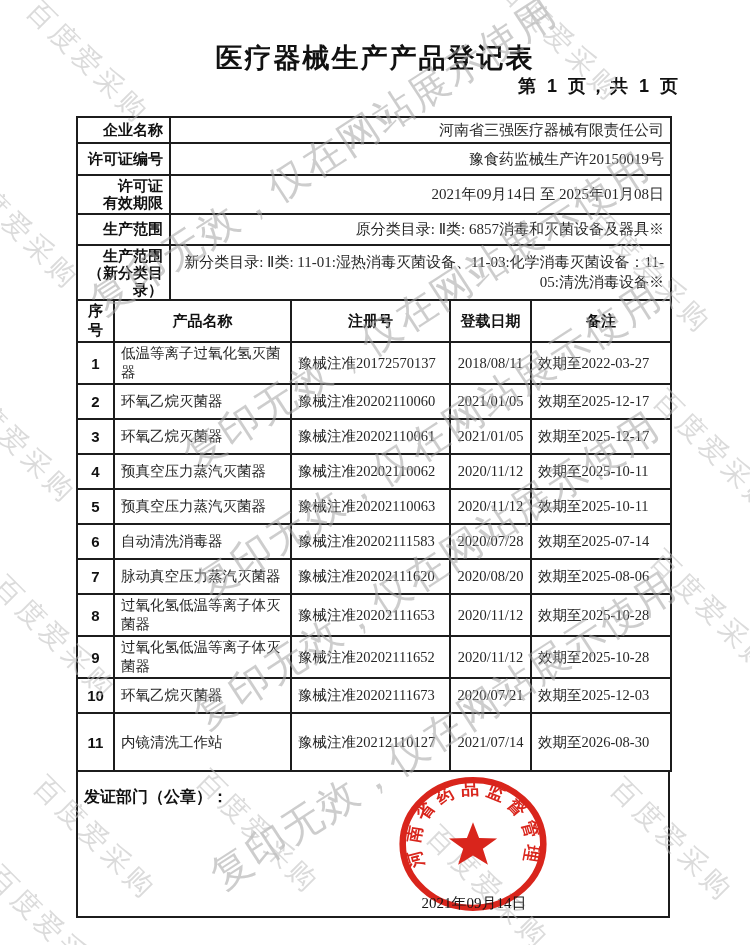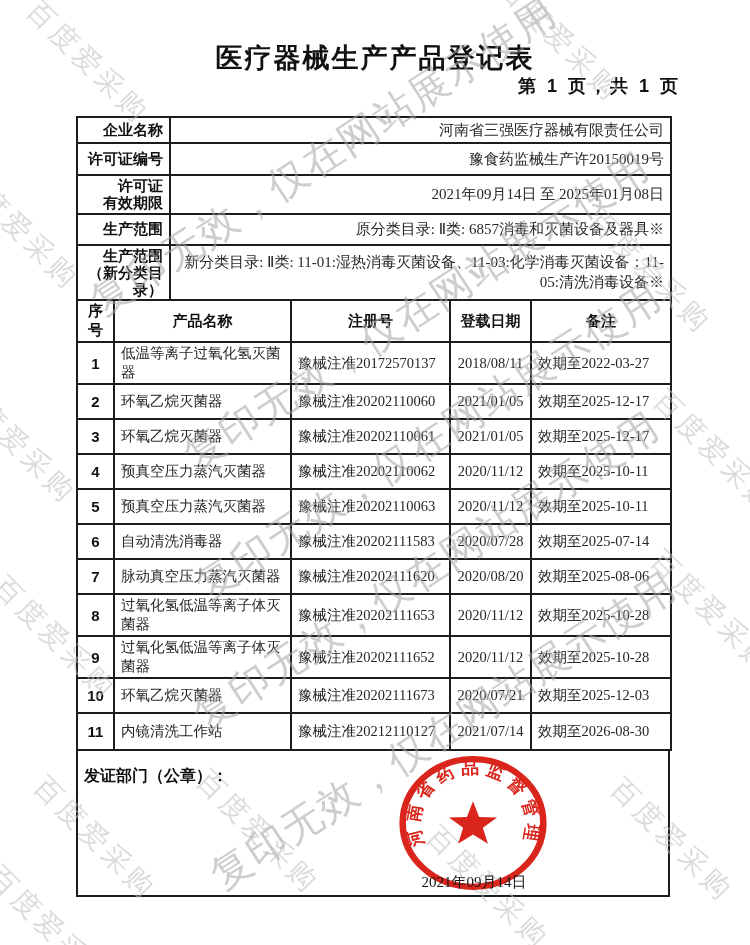--- a/index.html
+++ b/index.html
@@ -29,21 +29,21 @@
   .itable .val{
     font-family:"Liberation Serif",serif;font-size:15px;color:#262626;
     line-height:1.35;padding-left:9px;text-align:right;
   }
   .itable tr.r1{height:26px}.itable tr.r2{height:32px}.itable tr.r3{height:33px}
   .itable tr.r4{height:31px}.itable tr.r5{height:43px}
   .ptable{margin-top:-2px;}
   .ptable th{font-size:15px;font-weight:700;text-align:center;height:27px;color:#111;}
   .ptable td{font-family:"Liberation Serif",serif;font-size:14.5px;color:#262626;}
   .ptable tr{height:35px;}
-  .ptable tr.tall{height:37px;margin-left:36px;}
+  .ptable tr.tall{height:58px;margin-left:36px;}
   .ptable td.c-num{font-family:"Liberation Sans",sans-serif;font-weight:700;text-align:center;font-size:15px;color:#111;}
   .ptable td.c-date{text-align:center;padding:1px 2px;}
   
   .footer-box{
     position:relative;margin-top:-2px;width:590px;height:144px;
     border:2px solid #1c1c1c;background:transparent;
   }
   .issuer{position:absolute;left:6px;top:15px;font-size:16px;font-weight:700;color:#111;}
   .seal{position:absolute;left:320px;top:2px;z-index:6;}
   .seal-date{

